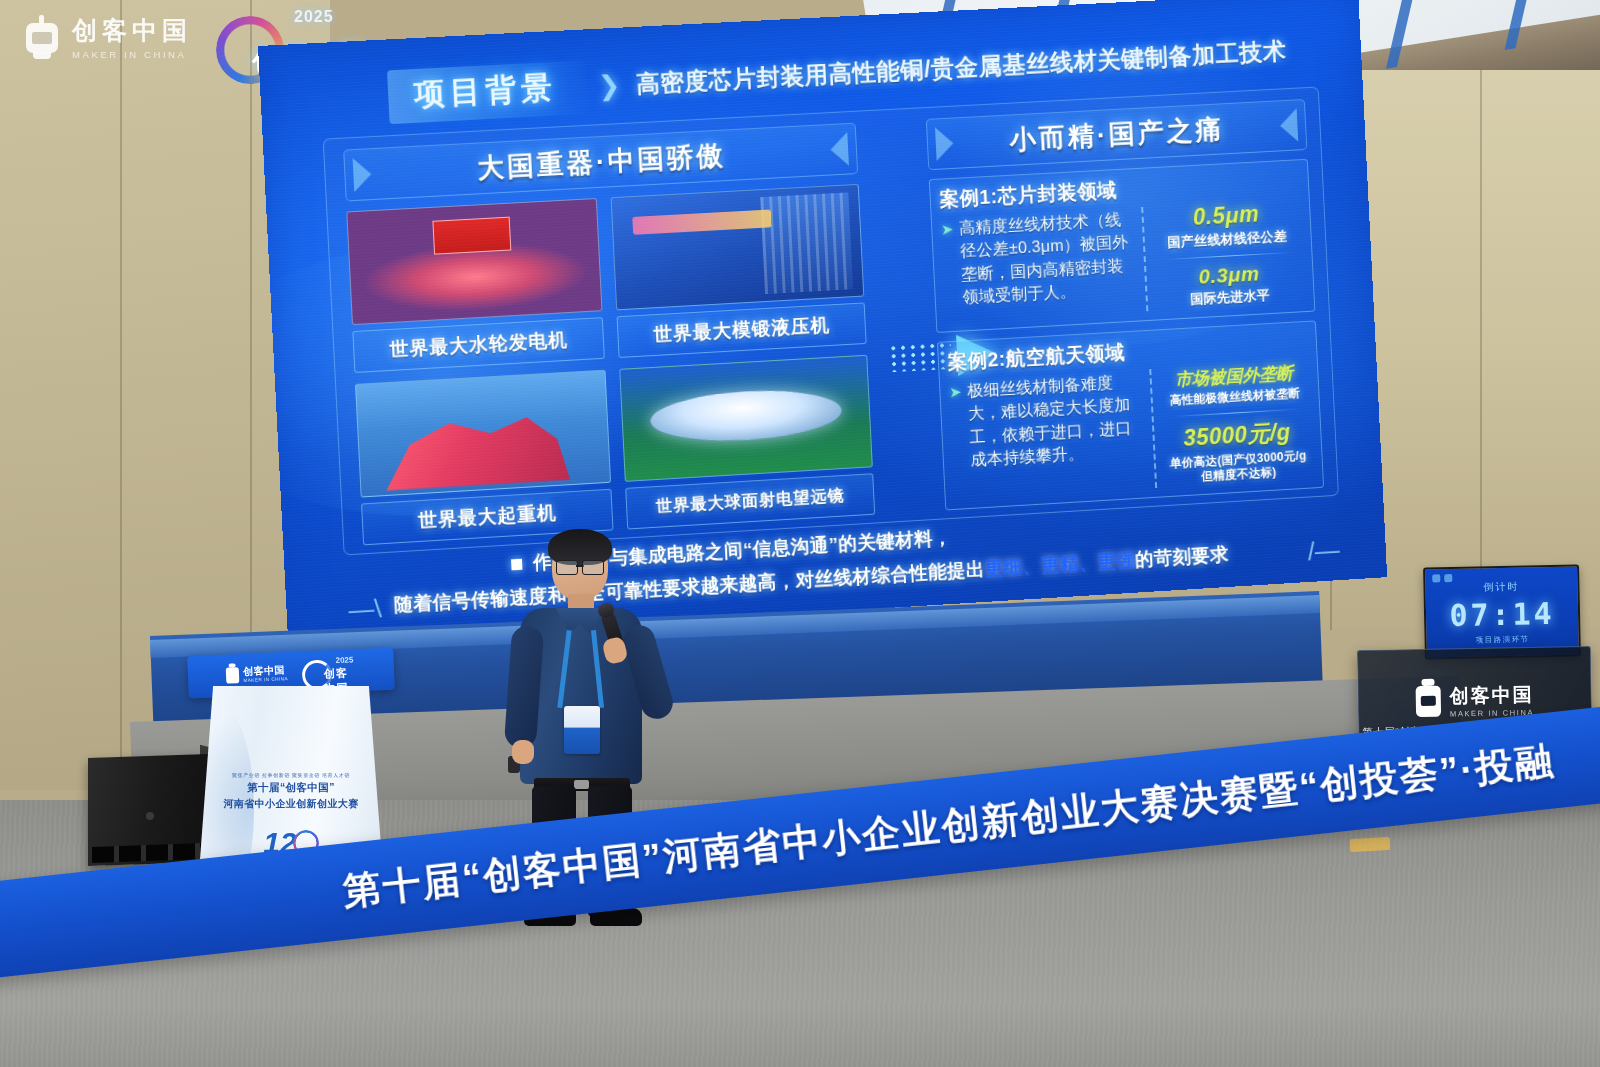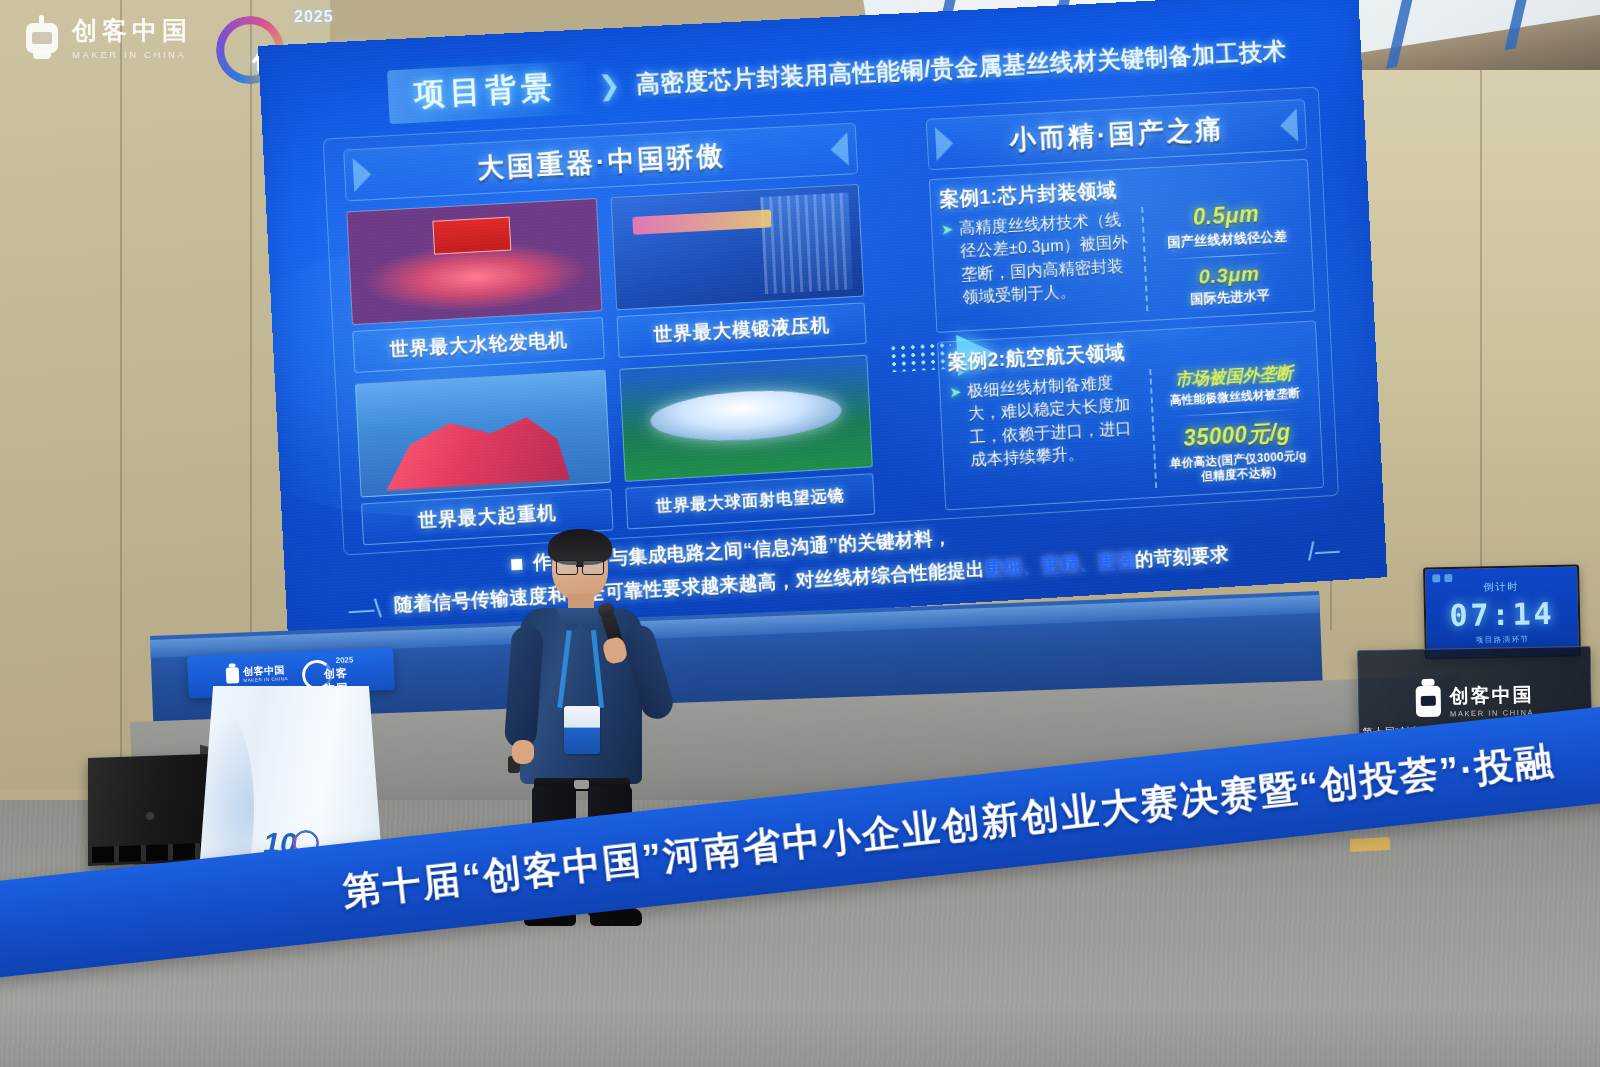--- a/index.html
+++ b/index.html
@@ -485,22 +485,27 @@
         </div>
       </div>
       <div class="pod-emblem">
         <div class="ring"></div>
         <div class="yr">2025</div>
         <div class="cn">创客中国</div>
       </div>
     </div>
     <div class="pod-body">
       <div class="pod-curve"></div>
+      <div class="pod-tag">
+        <div class="t0">聚焦产业链  拉事创新链  聚集资金链  培育人才链</div>
+        <div class="t1">第十届“创客中国”</div>
+        <div class="t2">河南省中小企业创新创业大赛</div>
+      </div>
       <div class="pod-ten">
-        <div class="ten">10</div>
+        <div class="ten">12</div>
         <div class="halo"></div>
       </div>
       <div class="pod-sky"></div>
     </div>
     <div class="pod-base"></div>
   </div>
 
   <div class="person">
     <div class="p-head"></div>
     <div class="p-hair"></div>

